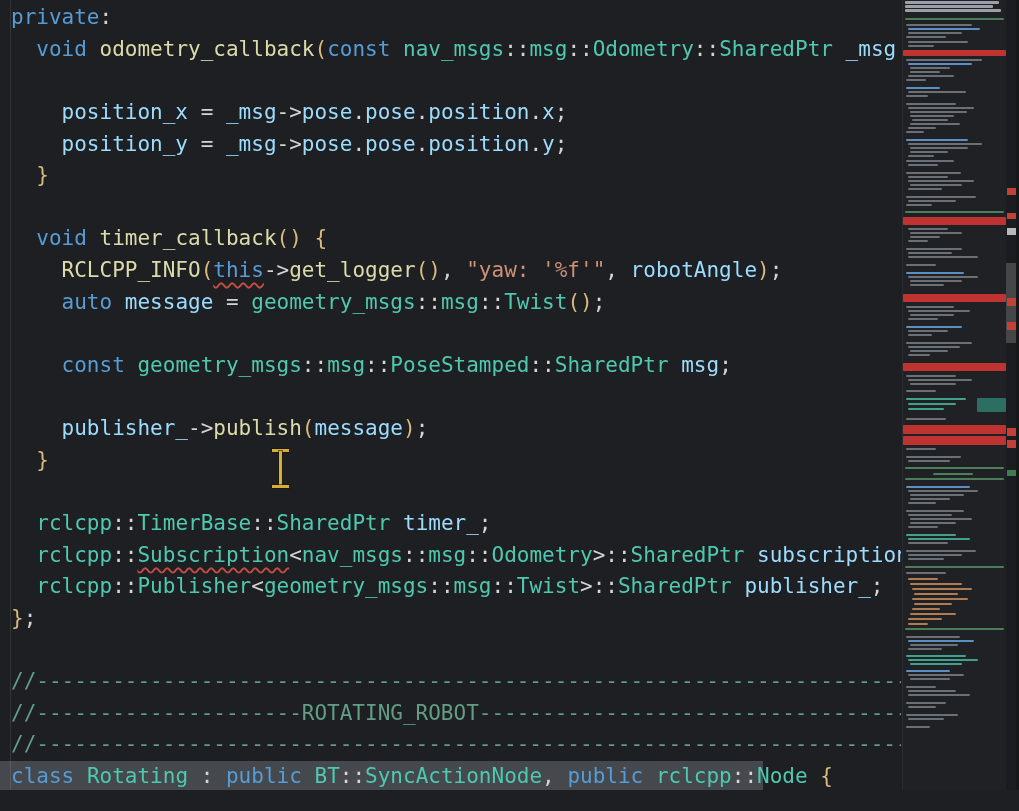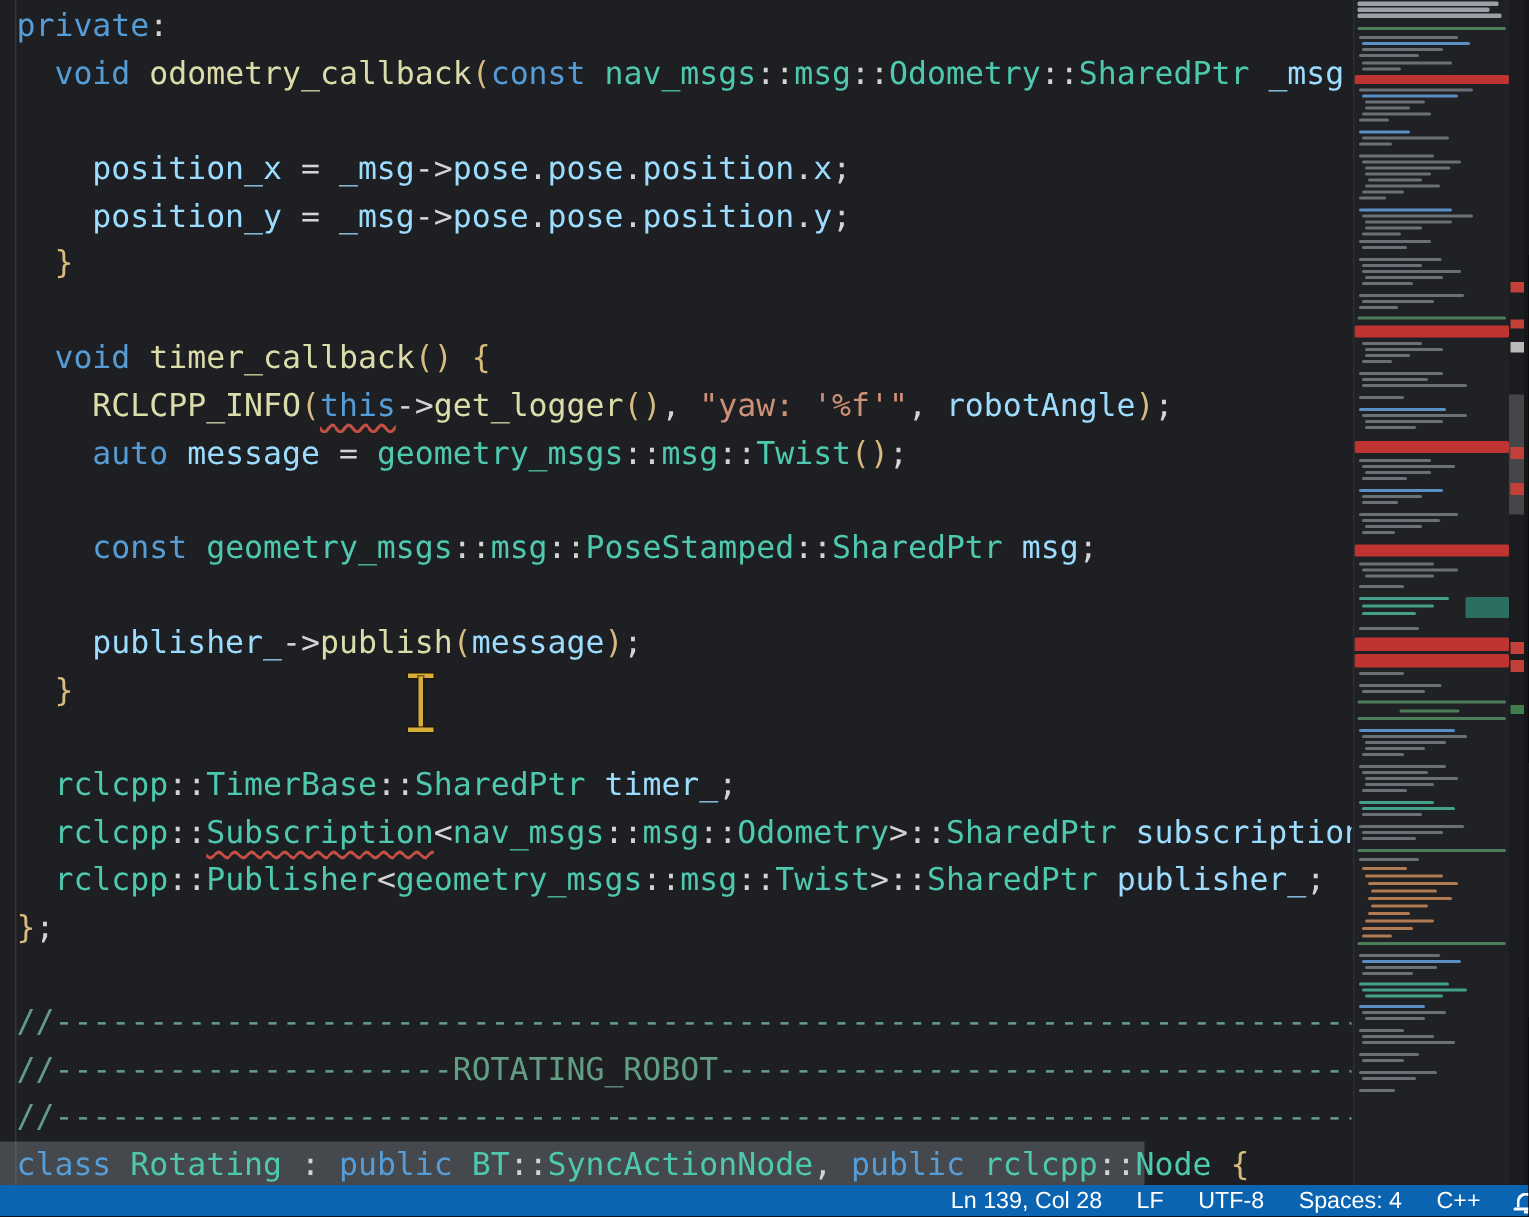--- a/index.html
+++ b/index.html
@@ -229,28 +229,14 @@
         <div class="ov-mark" style="top: 228px; height: 7px; background: rgb(185, 185, 185);"></div>
         <div class="ov-mark" style="top: 298px; height: 8px; background: rgb(194, 64, 56);"></div>
         <div class="ov-mark" style="top: 322px; height: 8px; background: rgb(194, 64, 56);"></div>
         <div class="ov-mark" style="top: 428px; height: 8px; background: rgb(194, 64, 56);"></div>
         <div class="ov-mark" style="top: 440px; height: 8px; background: rgb(194, 64, 56);"></div>
         <div class="ov-mark" style="top: 470px; height: 6px; background: rgb(63, 125, 79);"></div>
       </div>
   </div>
   <div id="right-edge"></div>
 
-  <div id="status-bar" style="background: rgb(10, 100, 178);">
-    <div id="status-items">
-      <span>Ln 139, Col 28</span>
-      <span>LF</span>
-      <span>UTF-8</span>
-      <span>Spaces: 4</span>
-      <span>C++</span>
-      <span class="bell">
-        <span class="bell-body"></span>
-          <span class="bell-base"></span>
-          <span class="bell-clapper"></span>
-      </span>
-    </div>
-  </div>
 
 </div>
 
 </body></html>

